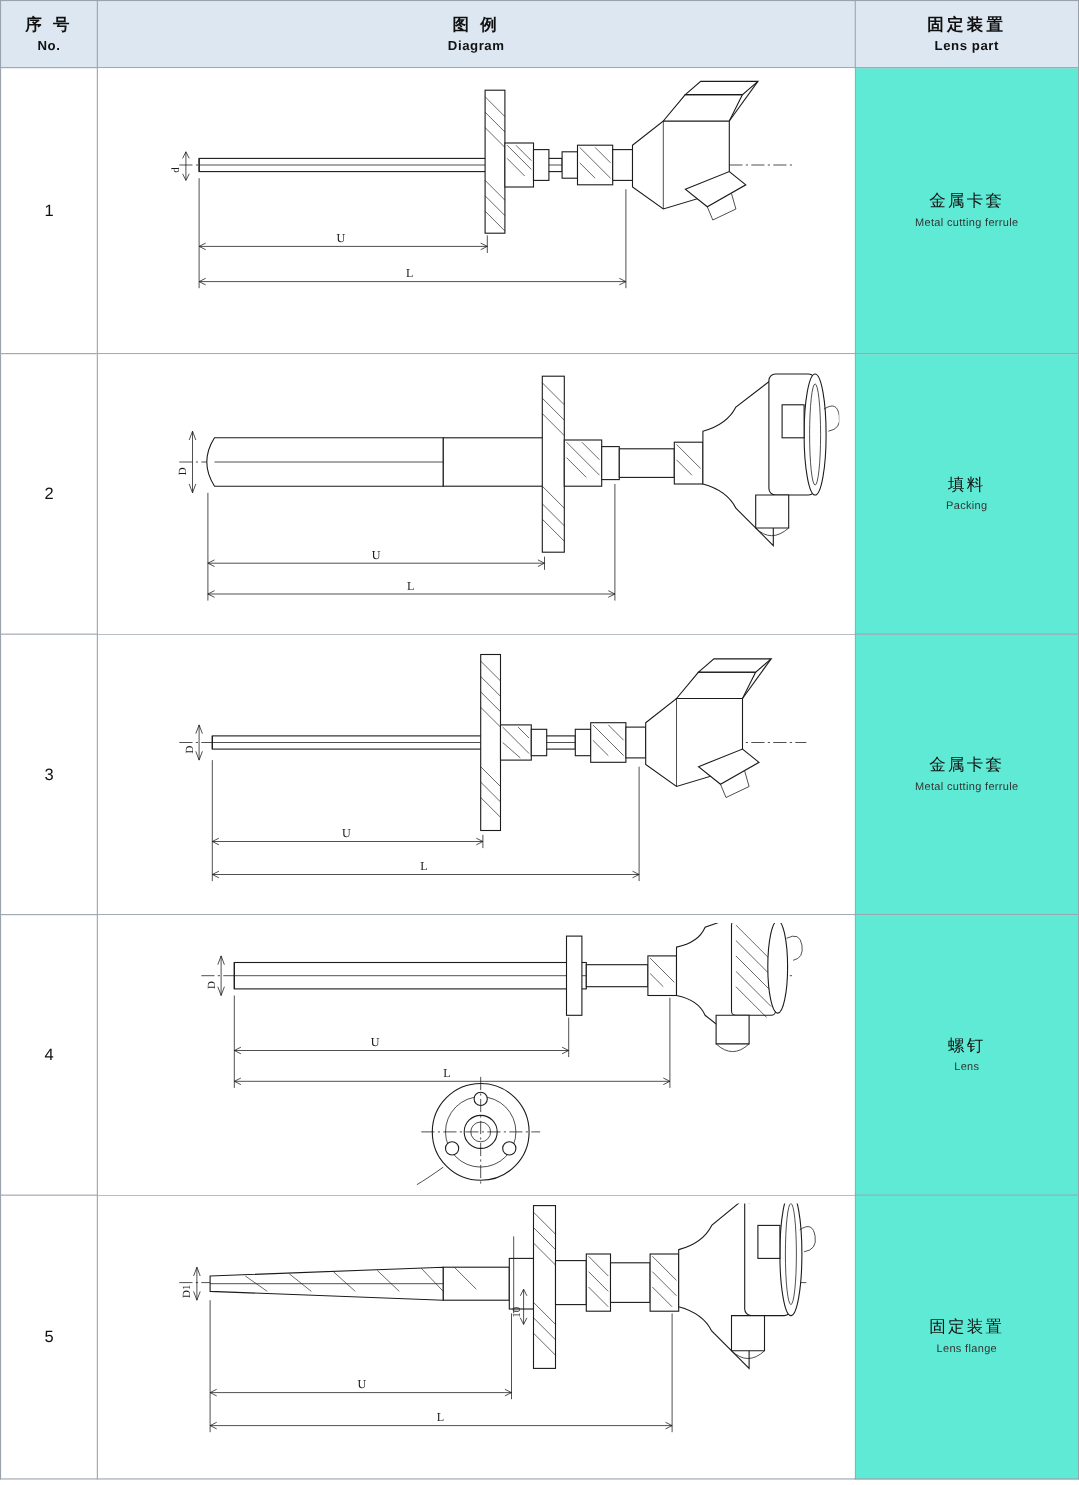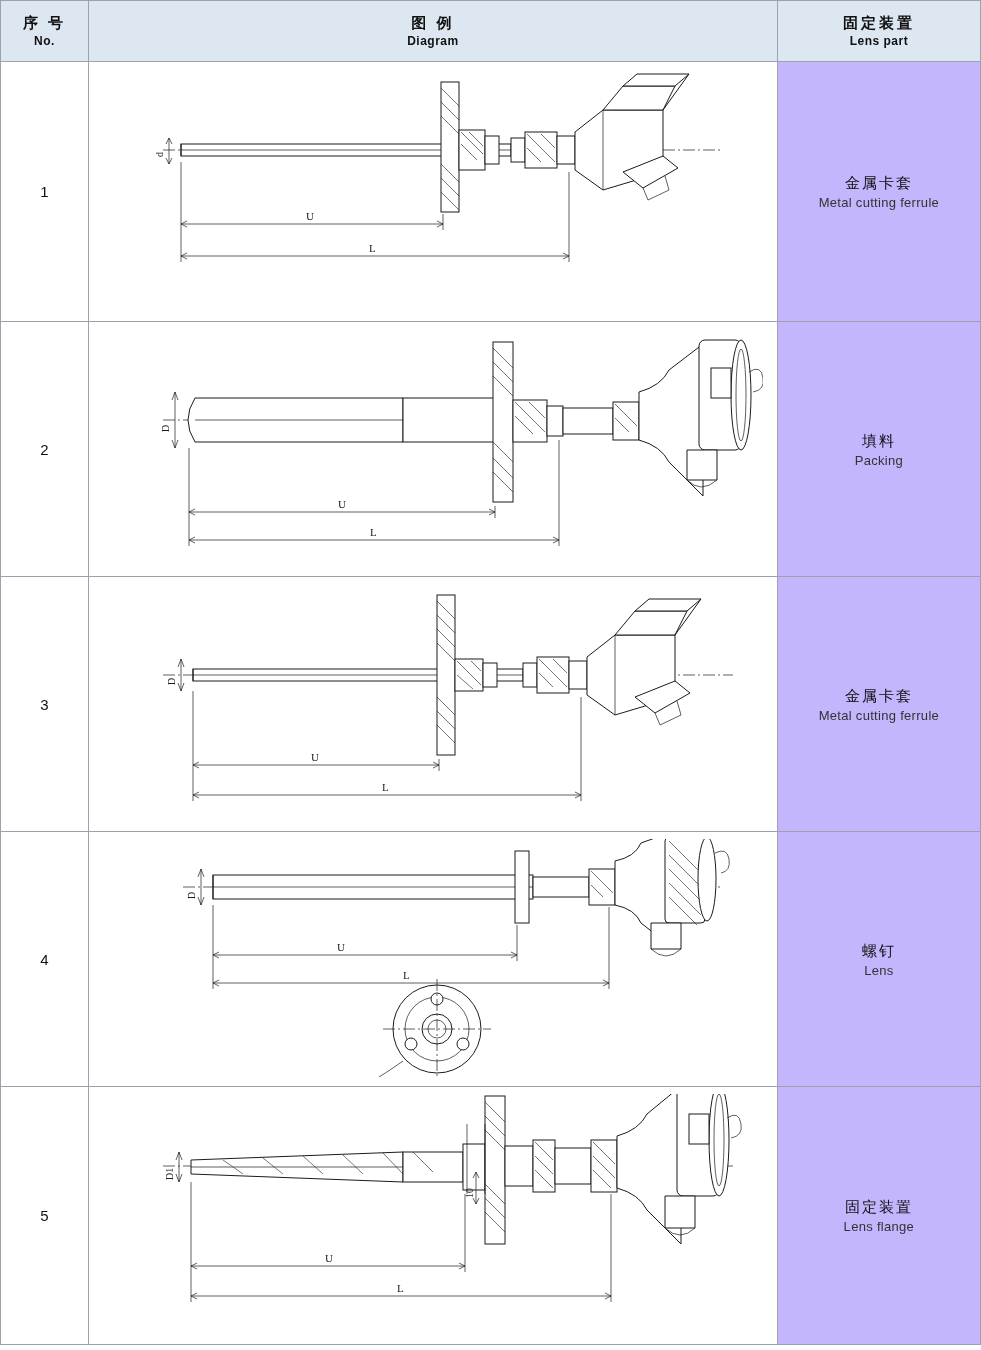--- a/index.html
+++ b/index.html
@@ -54,30 +54,30 @@
     background: #ffffff;
     font-size: 15px;
     color: #111;
   }
   tbody tr td.diagram-cell {
     background: #ffffff;
     position: relative;
     padding: 0;
   }
   tbody tr td.fixed-cell {
-    background: #c4b5fd;
+    background: #5eead4;
     color: #111;
   }
   .fx-cn {
     font-size: 15px;
     letter-spacing: 2px;
     line-height: 22px;
   }
   .fx-en {
-    font-size: 13px;
+    font-size: 10px;
     line-height: 17px;
     color: #333;
     letter-spacing: 0.3px;
   }
   .diagram-wrap {
     width: 100%;
     display: block;
   }
   svg { display: block; margin: 0 auto; }
   .ln { stroke: #1b1b1b; fill: none; stroke-width: 1; }

